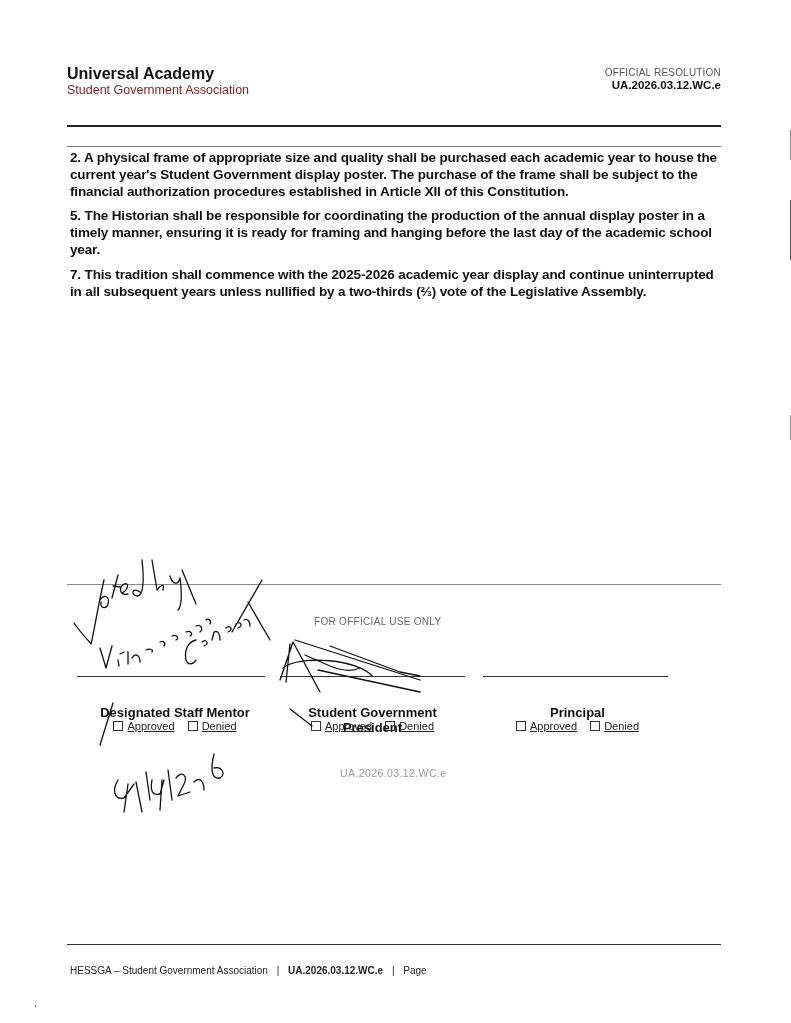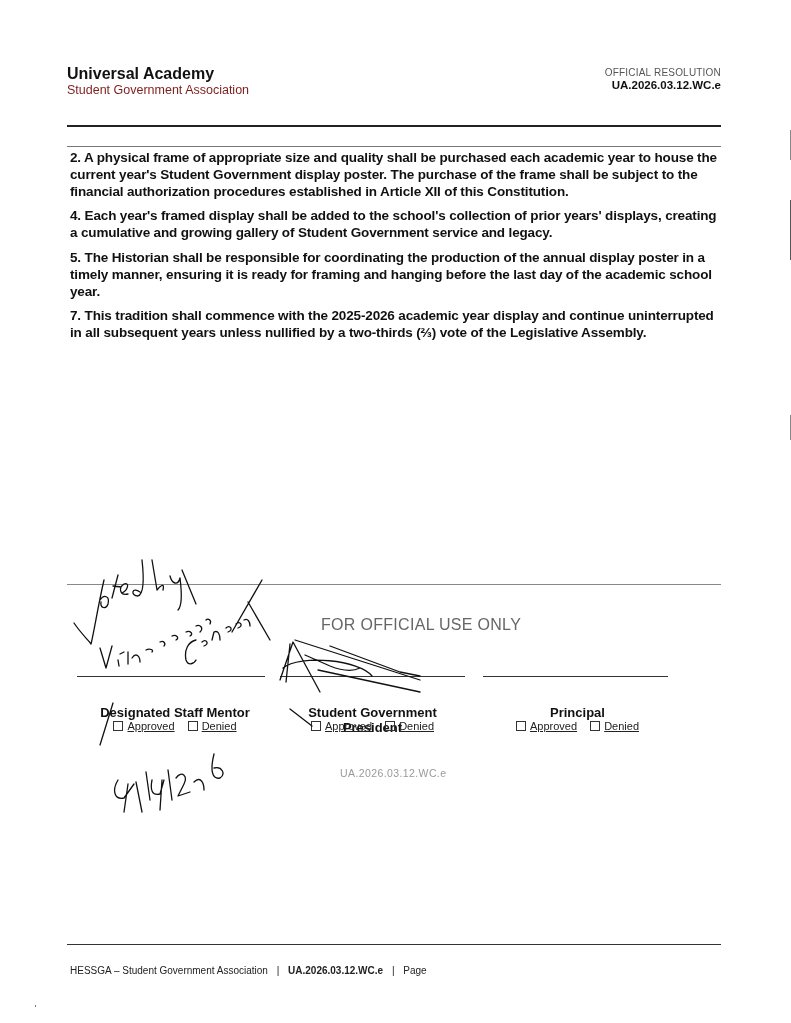--- a/index.html
+++ b/index.html
@@ -7,21 +7,21 @@
     .abs { position: absolute; }
     .org-name { left: 67px; top: 65px; font-size: 16px; font-weight: bold; color: #111; }
     .org-sub { left: 67px; top: 83px; font-size: 12.5px; color: #7f1d1d; }
     .res-label { right: 70px; top: 67px; font-size: 10px; color: #555; letter-spacing: 0.2px; text-align: right; }
     .res-id { right: 70px; top: 79px; font-size: 11.5px; font-weight: bold; color: #111; text-align: right; }
     .rule-thick { left: 67px; width: 654px; top: 125px; height: 0; border-top: 2px solid #222; }
     .rule-thin { left: 67px; width: 654px; top: 146px; height: 0; border-top: 1px solid #777; }
     .clauses { left: 70px; top: 150px; width: 650px; font-size: 13.5px; font-weight: bold; line-height: 16.8px; color: #111; letter-spacing: -0.15px; }
     .clause { margin: 0 0 8px 0; }
     .sig-top-rule { left: 67px; width: 654px; top: 584px; border-top: 1px solid #888; }
-    .official { left: 321px; top: 616px; font-size: 16px; color: #666; letter-spacing: 0.3px; }
+    .official { left: 314px; top: 616px; font-size: 10px; color: #666; letter-spacing: 0.3px; }
     .sig-line { top: 676px; border-top: 1.5px solid #333; height: 0; }
     .sig-line.l1 { left: 77px; width: 188px; }
     .sig-line.l2 { left: 280px; width: 185px; }
     .sig-line.l3 { left: 483px; width: 185px; }
     .role { top: 705px; font-size: 13px; font-weight: bold; color: #111; text-align: center; }
     .opts { top: 720px; font-size: 11px; color: #222; text-align: center; white-space: nowrap; }
     .col1 { left: 90px; width: 170px; }
     .col2 { left: 280px; width: 185px; }
     .col3 { left: 485px; width: 185px; }
     .box { display: inline-block; width: 8px; height: 8px; border: 1px solid #333; vertical-align: -1px; margin-right: 4px; position: relative; }
@@ -44,21 +44,20 @@
 
 <div class="abs rule-thick"></div>
 <div class="abs rule-thin"></div>
 
 <div class="abs scan-mark" style="left:790px; top:130px; height:30px;"></div>
 <div class="abs scan-mark" style="left:790px; top:200px; height:60px; background:#555;"></div>
 <div class="abs scan-mark" style="left:790px; top:415px; height:25px;"></div>
 
 <div class="abs clauses">
   <p class="clause">2. A physical frame of appropriate size and quality shall be purchased each academic year to house the current year's Student Government display poster. The purchase of the frame shall be subject to the financial authorization procedures established in Article XII of this Constitution.</p>
-  <p class="clause">4. Each year's framed display shall be added to the school's collection of prior years' displays, creating a cumulative and growing gallery of Student Government service and legacy.</p>
   <p class="clause">5. The Historian shall be responsible for coordinating the production of the annual display poster in a timely manner, ensuring it is ready for framing and hanging before the last day of the academic school year.</p>
   <p class="clause">7. This tradition shall commence with the 2025-2026 academic year display and continue uninterrupted in all subsequent years unless nullified by a two-thirds (⅔) vote of the Legislative Assembly.</p>
 </div>
 
 <div class="abs sig-top-rule"></div>
 <div class="abs official">FOR OFFICIAL USE ONLY</div>
 
 <div class="abs sig-line l1"></div>
 <div class="abs sig-line l2"></div>
 <div class="abs sig-line l3"></div>

